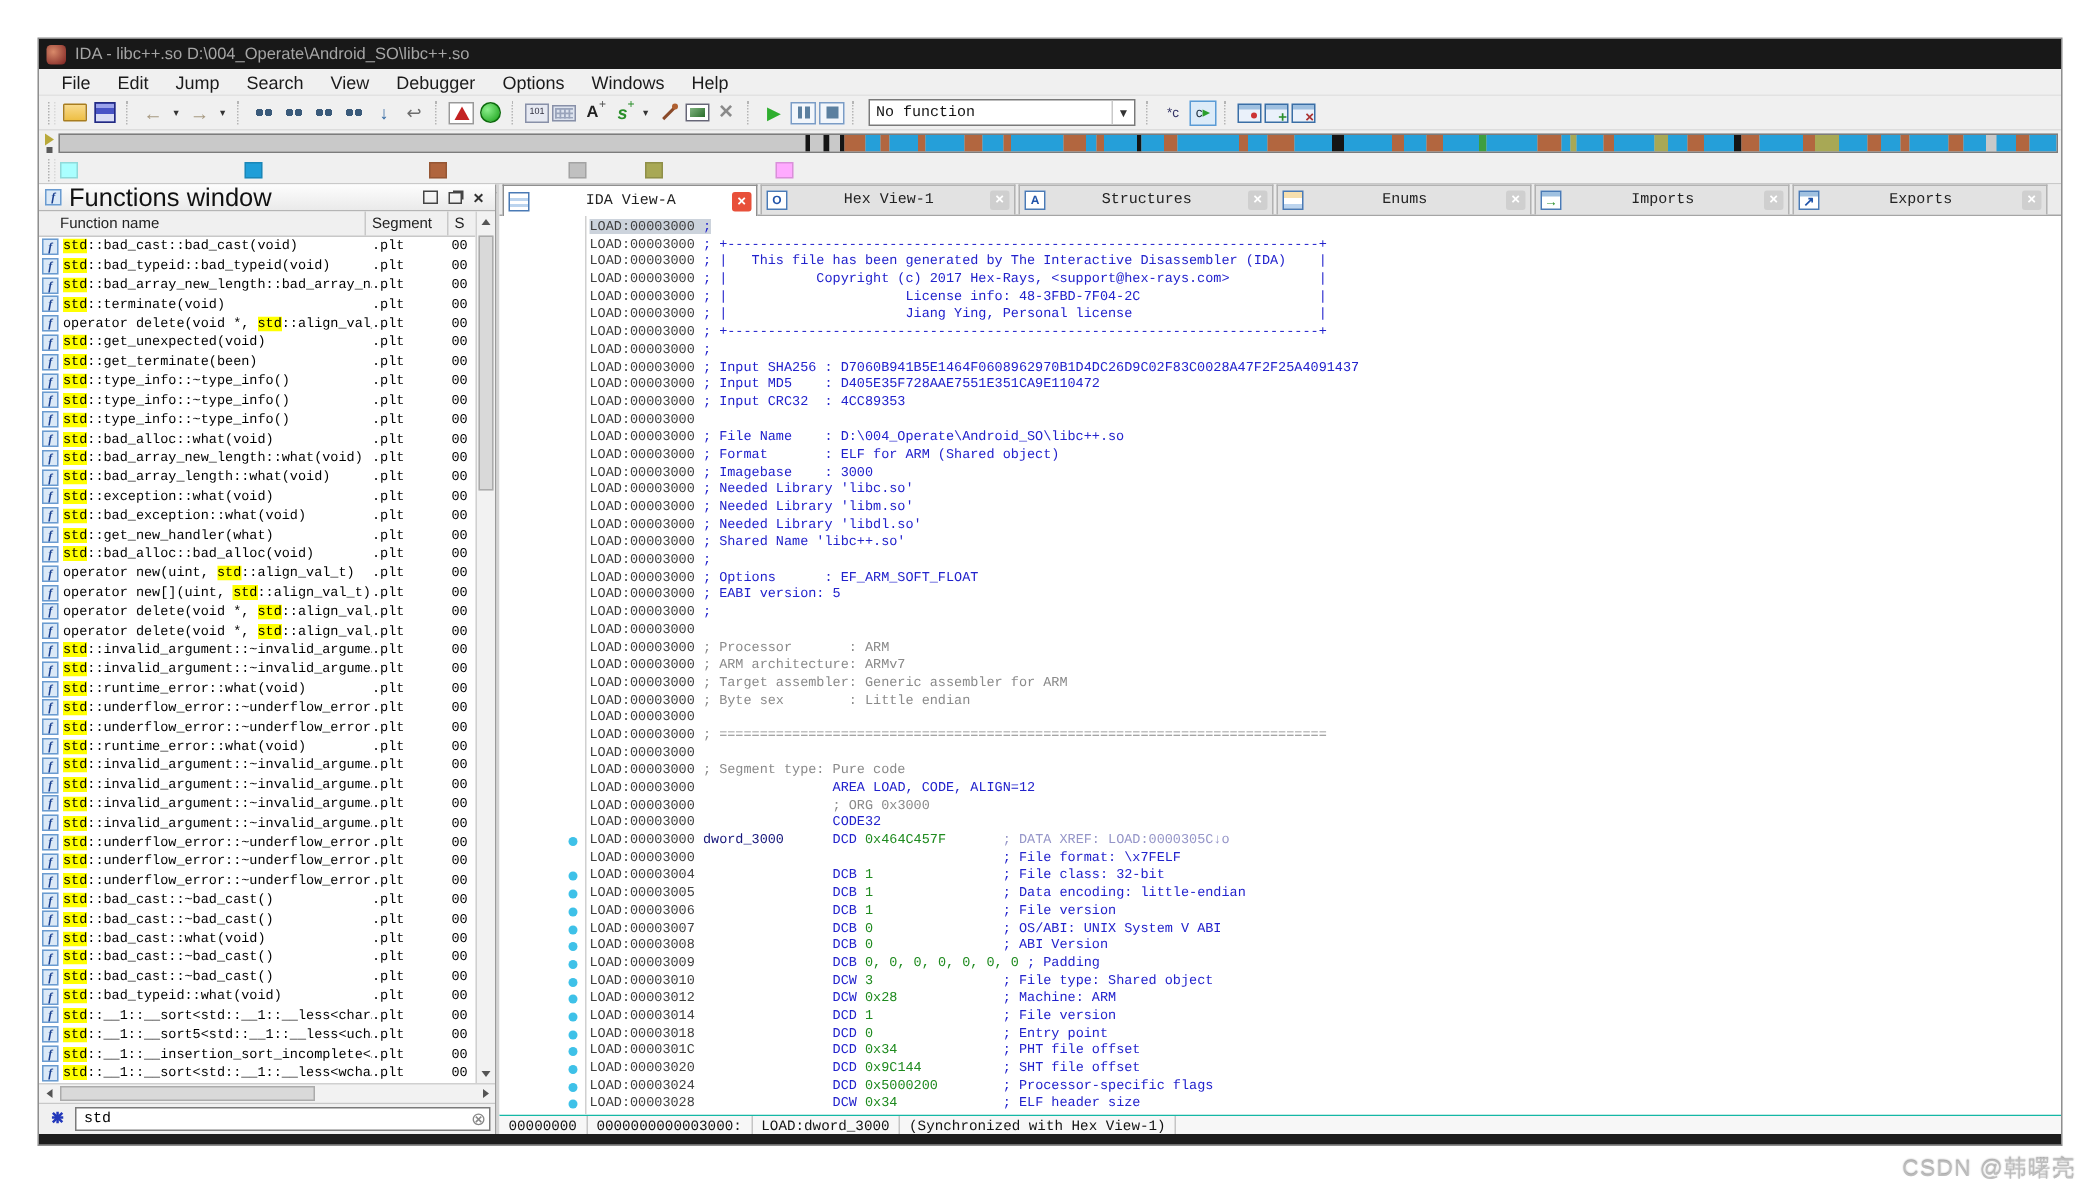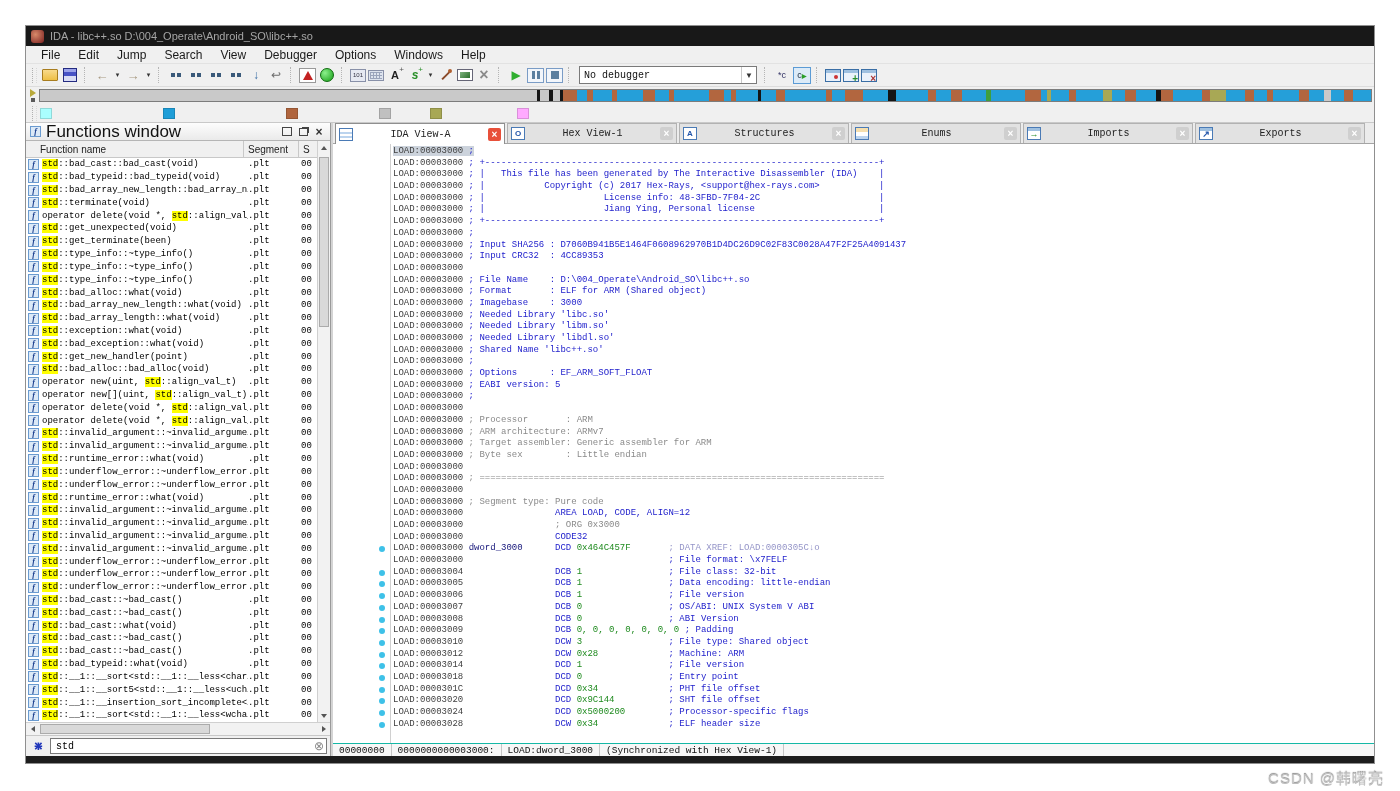--- a/index.html
+++ b/index.html
@@ -237,21 +237,21 @@
         <span class="tbico tbcaret"></span>
         <span class="tbico ic-breakpoint-pin-icon"></span>
         <span class="tbico ic-patch-program-icon"></span>
         <span class="tbico ic-delete-function-icon"></span>
         <span class="tbsep"></span>
         <span class="tbico ic-start-process-icon"></span>
         <span class="tbico ic-pause-process-icon"></span>
         <span class="tbico ic-stop-process-icon"></span>
         <span class="tbsep"></span>
         <div class="tbcombo">
-          <span class="tbcombo-label">No debugger</span>
+          <span class="tbcombo-label">No function</span>
           <span class="tbcombo-caret"></span>
         </div>
         <span class="tbsep"></span>
         <span class="tbico ic-attach-process-icon"></span>
         <span class="tbico ic-continue-process-icon"></span>
         <span class="tbsep"></span>
         <span class="tbico ic-debugger-windows-icon"></span>
         <span class="tbico ic-new-window-icon"></span>
         <span class="tbico ic-close-window-icon"></span>
       </div>
@@ -458,21 +458,21 @@
                   <span class="faddr">00</span>
                 </div>
                 <div class="frow">
                   <span class="ficon">f</span>
                   <span class="fname"><span class="hl">std</span><span>::bad_exception::what(void)</span></span>
                   <span class="fseg">.plt</span>
                   <span class="faddr">00</span>
                 </div>
                 <div class="frow">
                   <span class="ficon">f</span>
-                  <span class="fname"><span class="hl">std</span><span>::get_new_handler(point)</span></span>
+                  <span class="fname"><span class="hl">std</span><span>::get_new_handler(what)</span></span>
                   <span class="fseg">.plt</span>
                   <span class="faddr">00</span>
                 </div>
                 <div class="frow">
                   <span class="ficon">f</span>
                   <span class="fname"><span class="hl">std</span><span>::bad_alloc::bad_alloc(void)</span></span>
                   <span class="fseg">.plt</span>
                   <span class="faddr">00</span>
                 </div>
                 <div class="frow">
@@ -703,20 +703,21 @@
         <div class="dcontent" id="disasm">
             <div class="dline"><span class="dtext dsel"><span class="t-a">LOAD:00003000</span><span class="t-c"> ;</span></span></div>
             <div class="dline"><span class="dtext"><span class="t-a">LOAD:00003000</span><span class="t-c"> ; +-------------------------------------------------------------------------+</span></span></div>
             <div class="dline"><span class="dtext"><span class="t-a">LOAD:00003000</span><span class="t-c"> ; |   This file has been generated by The Interactive Disassembler (IDA)    |</span></span></div>
             <div class="dline"><span class="dtext"><span class="t-a">LOAD:00003000</span><span class="t-c"> ; |           Copyright (c) 2017 Hex-Rays, &lt;support@hex-rays.com&gt;           |</span></span></div>
             <div class="dline"><span class="dtext"><span class="t-a">LOAD:00003000</span><span class="t-c"> ; |                      License info: 48-3FBD-7F04-2C                      |</span></span></div>
             <div class="dline"><span class="dtext"><span class="t-a">LOAD:00003000</span><span class="t-c"> ; |                      Jiang Ying, Personal license                       |</span></span></div>
             <div class="dline"><span class="dtext"><span class="t-a">LOAD:00003000</span><span class="t-c"> ; +-------------------------------------------------------------------------+</span></span></div>
             <div class="dline"><span class="dtext"><span class="t-a">LOAD:00003000</span><span class="t-c"> ;</span></span></div>
             <div class="dline"><span class="dtext"><span class="t-a">LOAD:00003000</span><span class="t-c"> ; Input SHA256 : D7060B941B5E1464F0608962970B1D4DC26D9C02F83C0028A47F2F25A4091437</span></span></div>
+            <div class="dline"><span class="dtext"><span class="t-a">LOAD:00003000</span><span class="t-c"> ; Input MD5    : D405E35F728AAE7551E351CA9E110472</span></span></div>
             <div class="dline"><span class="dtext"><span class="t-a">LOAD:00003000</span><span class="t-c"> ; Input CRC32  : 4CC89353</span></span></div>
             <div class="dline"><span class="dtext"><span class="t-a">LOAD:00003000</span></span></div>
             <div class="dline"><span class="dtext"><span class="t-a">LOAD:00003000</span><span class="t-c"> ; File Name    : D:\004_Operate\Android_SO\libc++.so</span></span></div>
             <div class="dline"><span class="dtext"><span class="t-a">LOAD:00003000</span><span class="t-c"> ; Format       : ELF for ARM (Shared object)</span></span></div>
             <div class="dline"><span class="dtext"><span class="t-a">LOAD:00003000</span><span class="t-c"> ; Imagebase    : 3000</span></span></div>
             <div class="dline"><span class="dtext"><span class="t-a">LOAD:00003000</span><span class="t-c"> ; Needed Library 'libc.so'</span></span></div>
             <div class="dline"><span class="dtext"><span class="t-a">LOAD:00003000</span><span class="t-c"> ; Needed Library 'libm.so'</span></span></div>
             <div class="dline"><span class="dtext"><span class="t-a">LOAD:00003000</span><span class="t-c"> ; Needed Library 'libdl.so'</span></span></div>
             <div class="dline"><span class="dtext"><span class="t-a">LOAD:00003000</span><span class="t-c"> ; Shared Name 'libc++.so'</span></span></div>
             <div class="dline"><span class="dtext"><span class="t-a">LOAD:00003000</span><span class="t-c"> ;</span></span></div>

